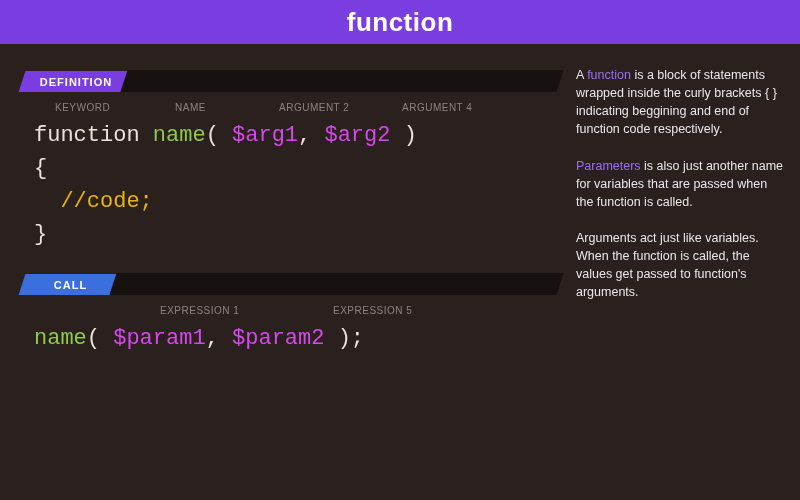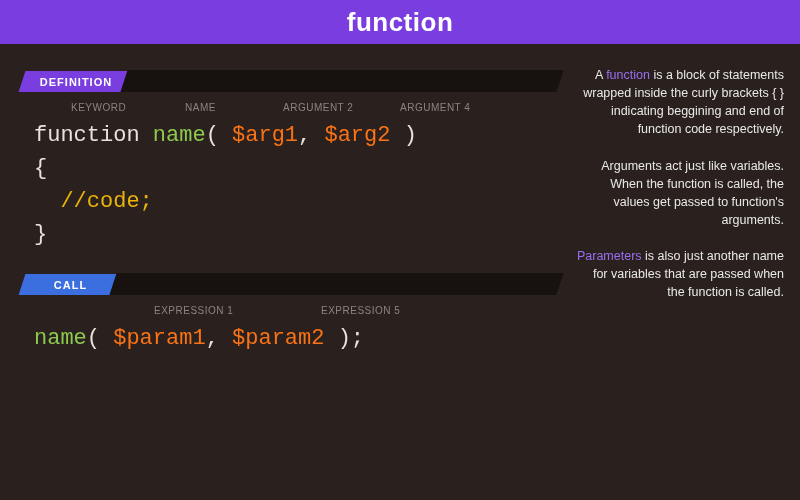--- a/index.html
+++ b/index.html
@@ -29,21 +29,21 @@
     flex: 1;
     padding: 26px 10px 0 22px;
   }
   .right {
     width: 230px;
     padding: 22px 16px 0 6px;
     color: #e8e8e8;
     font-size: 12.5px;
     line-height: 1.45;
   }
-  .right p { margin-bottom: 18px; text-align: right; }
+  .right p { margin-bottom: 18px; }
   .hl-purple { color: #9a6ef2; }
   .section-label-row {
     display: flex;
     align-items: center;
     margin-bottom: 8px;
   }
   .tag {
     color: #fff;
     font-size: 11px;
     font-weight: 700;
@@ -60,35 +60,35 @@
     height: 22px;
     background: #171110;
     margin-left: -6px;
     transform: skewX(-18deg);
   }
   .argrow {
     display: flex;
     color: #8a8480;
     font-size: 10px;
     letter-spacing: 0.5px;
-    margin: 10px 0 6px 49px;
-    gap: 7px;
+    margin: 10px 0 6px 33px;
+    gap: 13px;
   }
   .argrow span { display:inline-block; }
   .code {
     font-family: "Menlo","Consolas","Courier New",monospace;
     font-size: 22px;
     color: #e8e2dc;
     line-height: 1.5;
     padding-left: 12px;
     white-space: pre;
   }
   .kw { color: #e8e2dc; }
   .nm { color: #8cc94d; }
-  .arg { color: #f97316; }
+  .arg { color: #d946ef; }
   .comment { color: #eab308; }
 </style>
 </head>
 <body>
 
 <div class="header">
   <span>function</span>
 </div>
 
 <div class="content">
@@ -123,16 +123,16 @@
       <span style="width:160px">EXPRESSION 1</span>
       <span>EXPRESSION 5</span>
     </div>
 
     <div class="code"><span class="nm">name</span><span class="kw">(</span> <span class="arg">$param1</span><span class="kw">,</span> <span class="arg">$param2</span> <span class="kw">);</span></div>
 
   </div>
 
   <div class="right">
     <p><span>A </span><span class="hl-purple">function</span><span> is a block of statements wrapped inside the curly brackets {  } indicating beggining and end of function code respectively.</span></p>
+    <p><span class="hl-purple">Parameters</span><span> is also just another name for variables that are passed when the function is called.</span></p>
     <p>Arguments act just like variables. When the function is called, the values get passed to function's arguments.</p>
-    <p><span class="hl-purple">Parameters</span><span> is also just another name for variables that are passed when the function is called.</span></p>
   </div>
 </div>
 
 </body></html>

